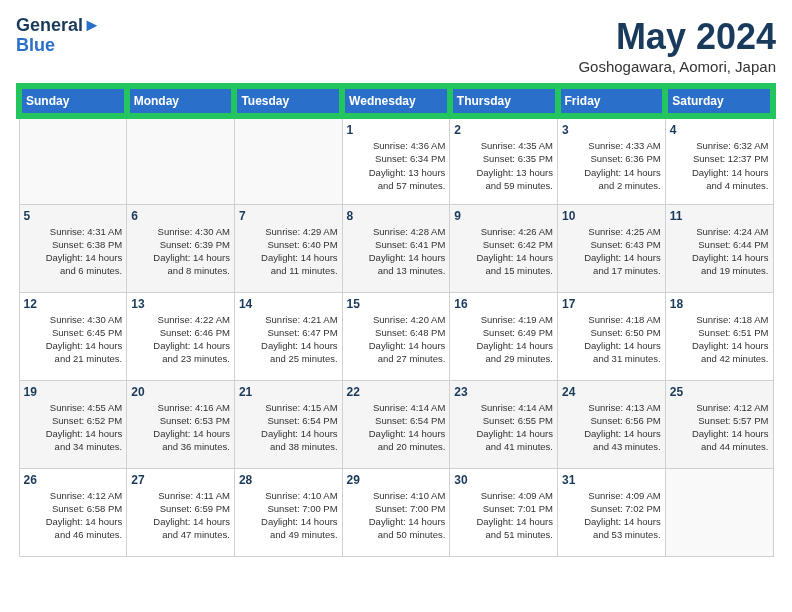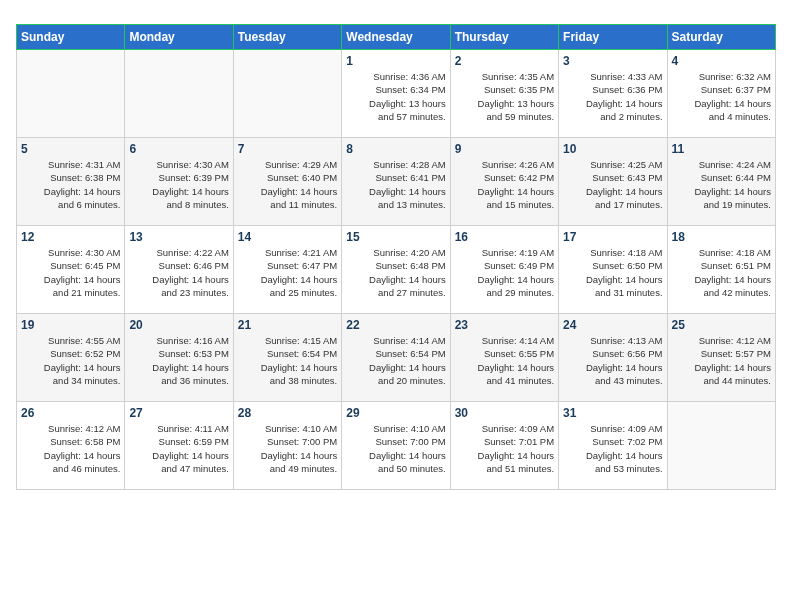--- a/index.html
+++ b/index.html
@@ -36,21 +36,21 @@
       width: 100%;
       border-collapse: collapse;
     }
     .calendar th {
       background: #2a6fc9;
       color: #fff;
       font-size: 12px;
       font-weight: bold;
       padding: 5px 4px;
       text-align: left;
-      border: 1px solid #22c55e;
+      border: 6px solid #22c55e;
     }
     .calendar td {
       border: 1px solid #d0d0d0;
       vertical-align: top;
       padding: 4px;
       font-size: 10px;
       color: #222;
       width: calc(100% / 7);
       background: #fff;
       height: 88px;
@@ -74,20 +74,34 @@
       background: #f5f5f5;
     }
     .calendar td.row-shade {
       background: #f5f5f5;
     }
   </style>
 </head>
 <body>
 
 <div class="header">
+  <div class="logo">
+    <div>
+      <div style="display:flex;align-items:center;">
+        <div style="font-size:18px;font-weight:bold;color:#1a3a5c;line-height:1.1;">
+          General<span style="color:#2a6fc9;">►</span>
+        </div>
+      </div>
+      <div style="font-size:18px;font-weight:bold;color:#2a6fc9;line-height:1.1;">Blue</div>
+    </div>
+  </div>
+  <div class="title-block">
+    <div class="month-title">May 2024</div>
+    <div class="subtitle">Goshogawara, Aomori, Japan</div>
+  </div>
 </div>
 
 <table class="calendar">
   <thead>
     <tr>
     <th>Sunday</th>
         <th>Monday</th>
         <th>Tuesday</th>
         <th>Wednesday</th>
         <th>Thursday</th>
@@ -107,21 +121,21 @@
         <td>
           <div class="day-number">2</div>
           <div class="day-info"><span>Sunrise: 4:35 AM</span><br><span>Sunset: 6:35 PM</span><br><span>Daylight: 13 hours</span><br><span>and 59 minutes.</span></div>
         </td>
         <td>
           <div class="day-number">3</div>
           <div class="day-info"><span>Sunrise: 4:33 AM</span><br><span>Sunset: 6:36 PM</span><br><span>Daylight: 14 hours</span><br><span>and 2 minutes.</span></div>
         </td>
         <td>
           <div class="day-number">4</div>
-          <div class="day-info"><span>Sunrise: 6:32 AM</span><br><span>Sunset: 6:37 PM</span><br><span>Daylight: 14 hours</span><br><span>and 4 minutes.</span></div>
+          <div class="day-info"><span>Sunrise: 6:32 AM</span><br><span>Sunset: 12:37 PM</span><br><span>Daylight: 14 hours</span><br><span>and 4 minutes.</span></div>
         </td>
       </tr>
       <tr>
         <td class="row-shade">
           <div class="day-number">5</div>
           <div class="day-info"><span>Sunrise: 4:31 AM</span><br><span>Sunset: 6:38 PM</span><br><span>Daylight: 14 hours</span><br><span>and 6 minutes.</span></div>
         </td>
         <td class="row-shade">
           <div class="day-number">6</div>
           <div class="day-info"><span>Sunrise: 4:30 AM</span><br><span>Sunset: 6:39 PM</span><br><span>Daylight: 14 hours</span><br><span>and 8 minutes.</span></div>

